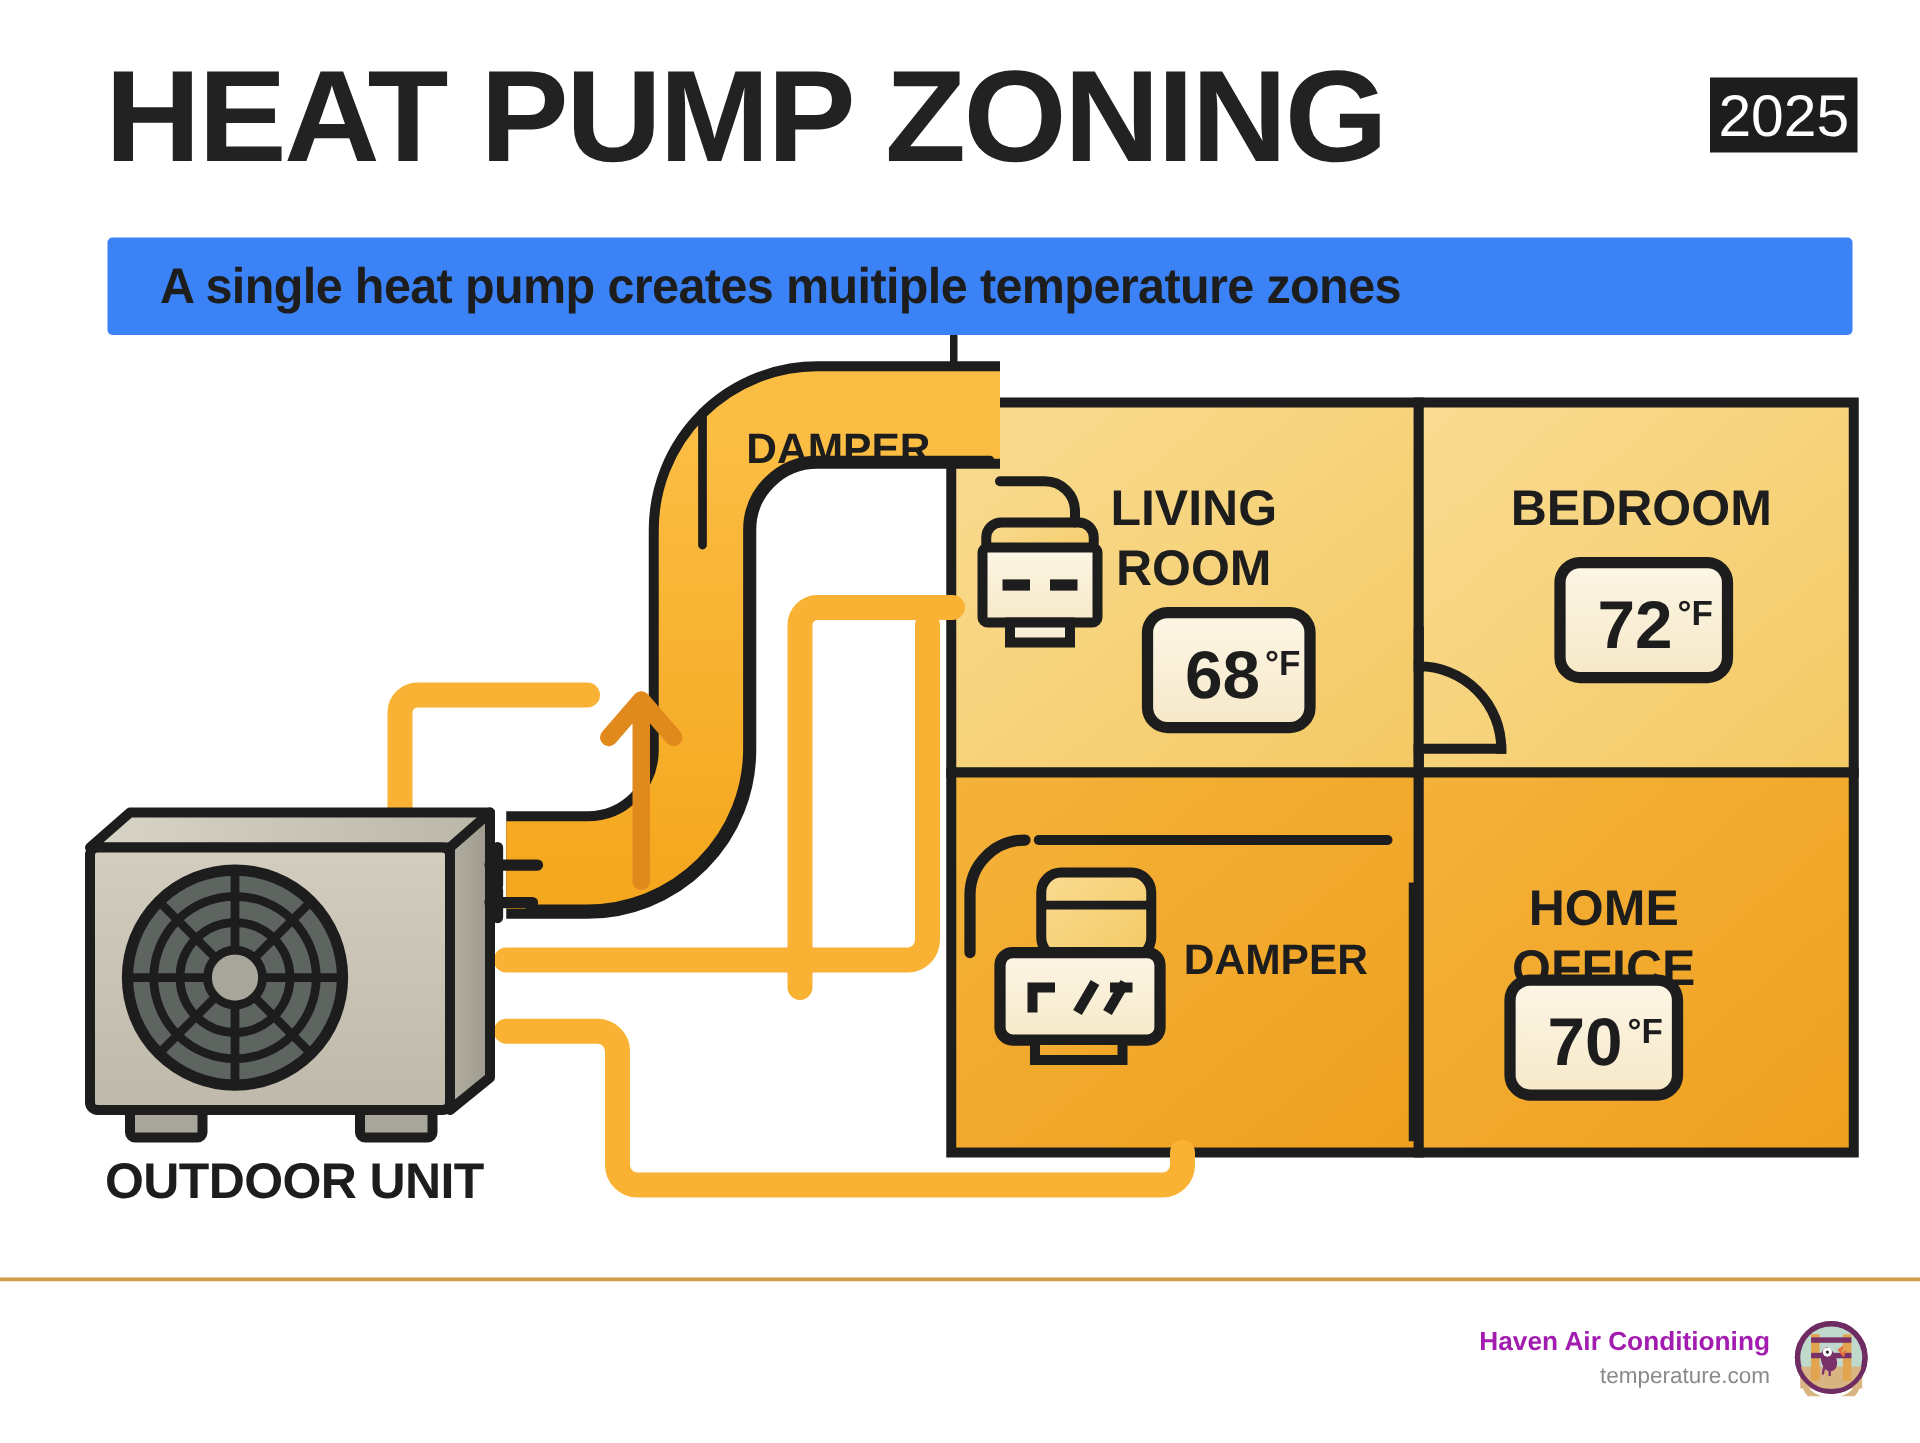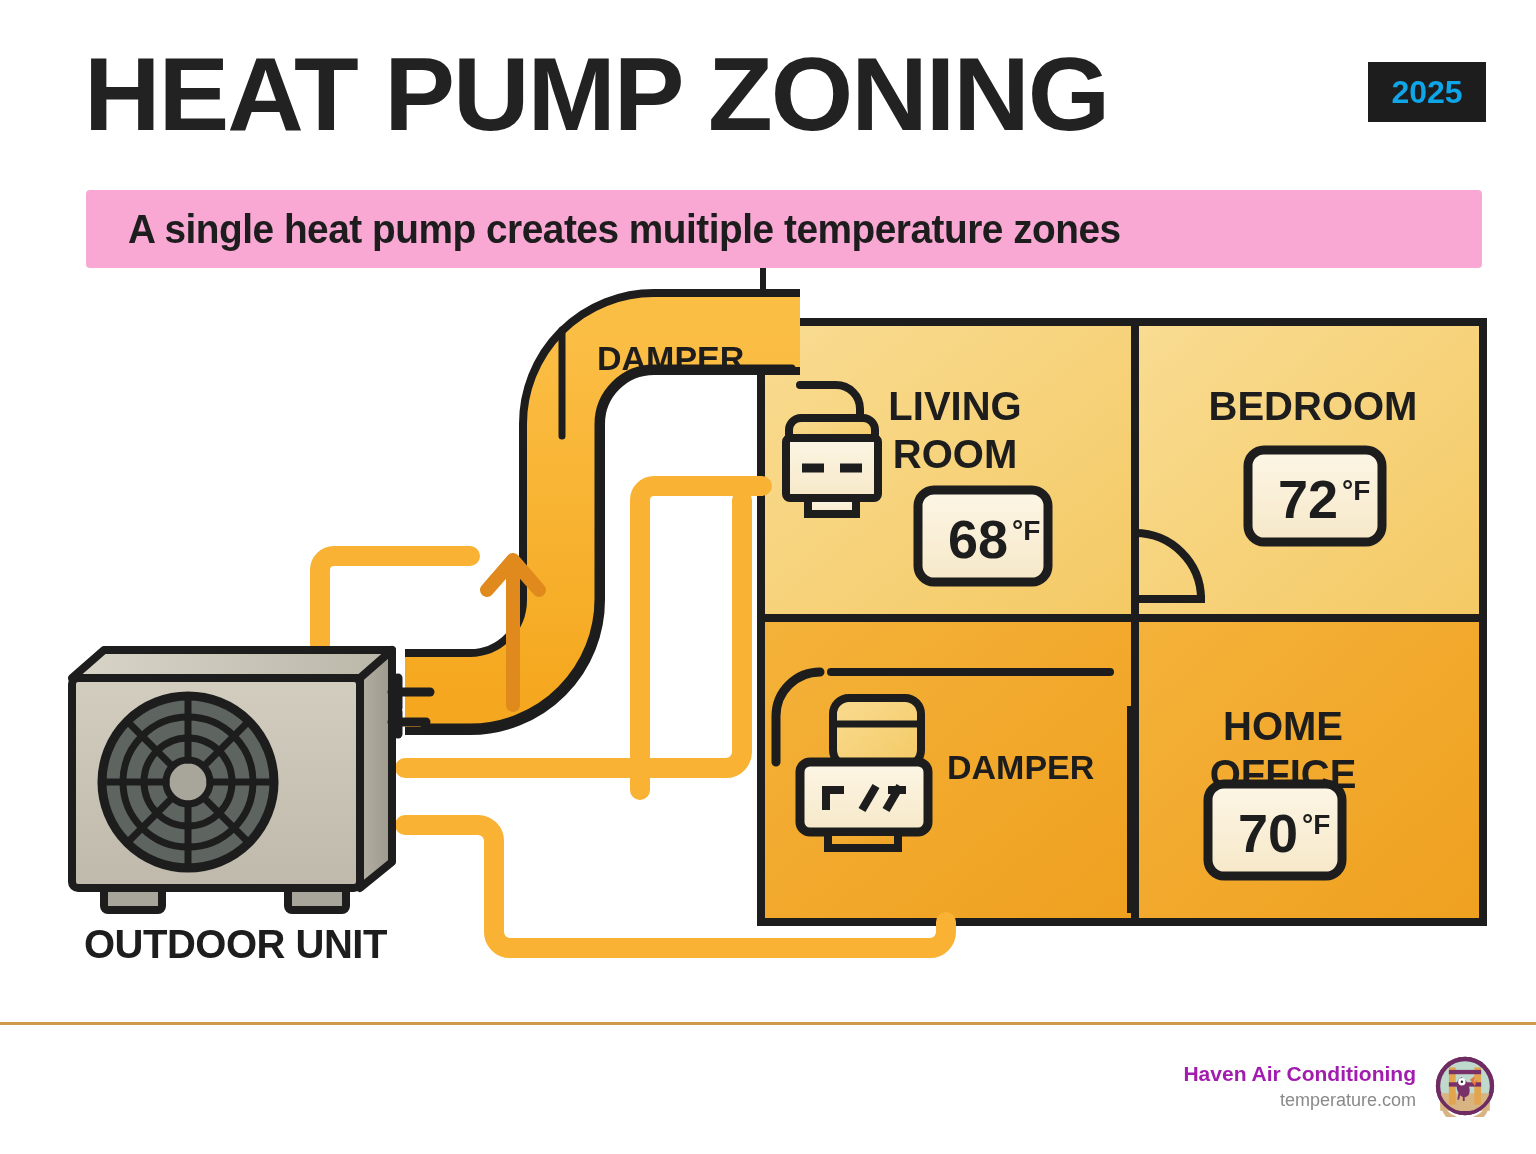--- a/index.html
+++ b/index.html
@@ -18,26 +18,26 @@
     color:#222222; line-height:1; white-space:nowrap;
     font-family:"Liberation Sans", sans-serif;
     transform:scaleX(1.02); transform-origin:left center;
   }
   #year-badge {
     position:absolute; left:1368px; top:62px;
     width:118px; height:60px; background:#1d1d1d;
     display:flex; align-items:center; justify-content:center;
   }
   #year-badge span {
-    color:#0ea5e9; font-size:32px; font-weight:bold; letter-spacing:0px;
+    color:#ffffff; font-size:47px; font-weight:normal; letter-spacing:0px;
   }
   #subtitle-bar {
     position:absolute; left:86px; top:190px;
     width:1396px; height:78px;
-    background:#f9a8d4; border-radius:4px;
+    background:#3b82f6; border-radius:4px;
     display:flex; align-items:center;
   }
   #subtitle-bar span {
     margin-left:42px; font-size:40px; font-weight:bold;
     color:#1d1d1d; letter-spacing:-0.5px;
     transform:scaleX(0.97); transform-origin:left center; white-space:nowrap;
   }
 
   
   #canvas { position:absolute; left:0; top:0; width:1536px; height:1030px; }

